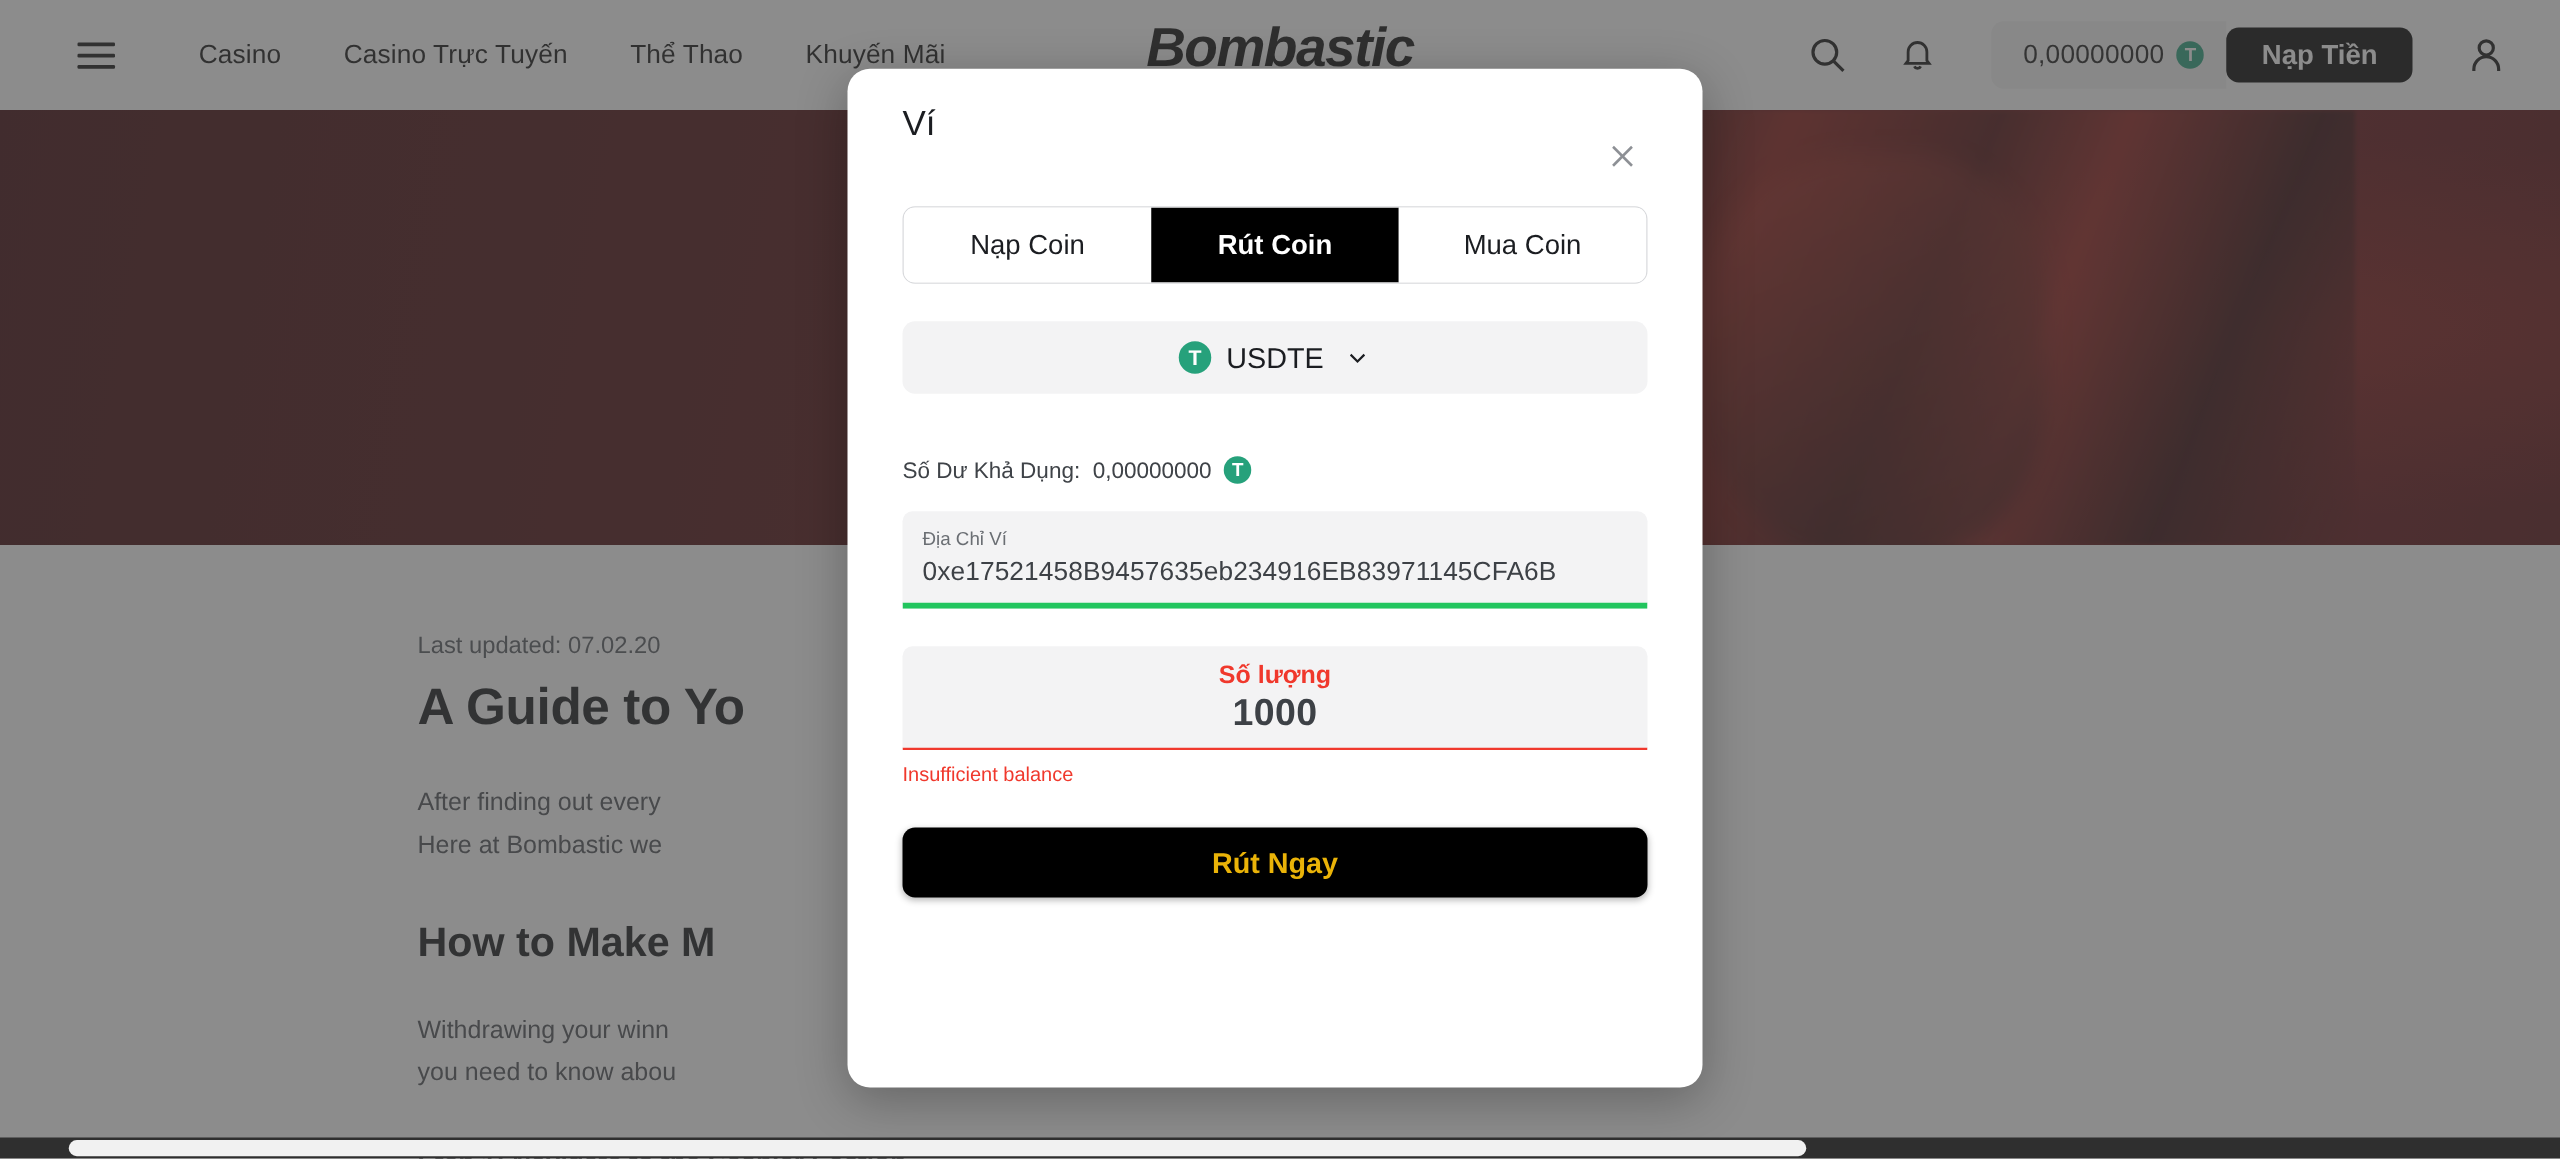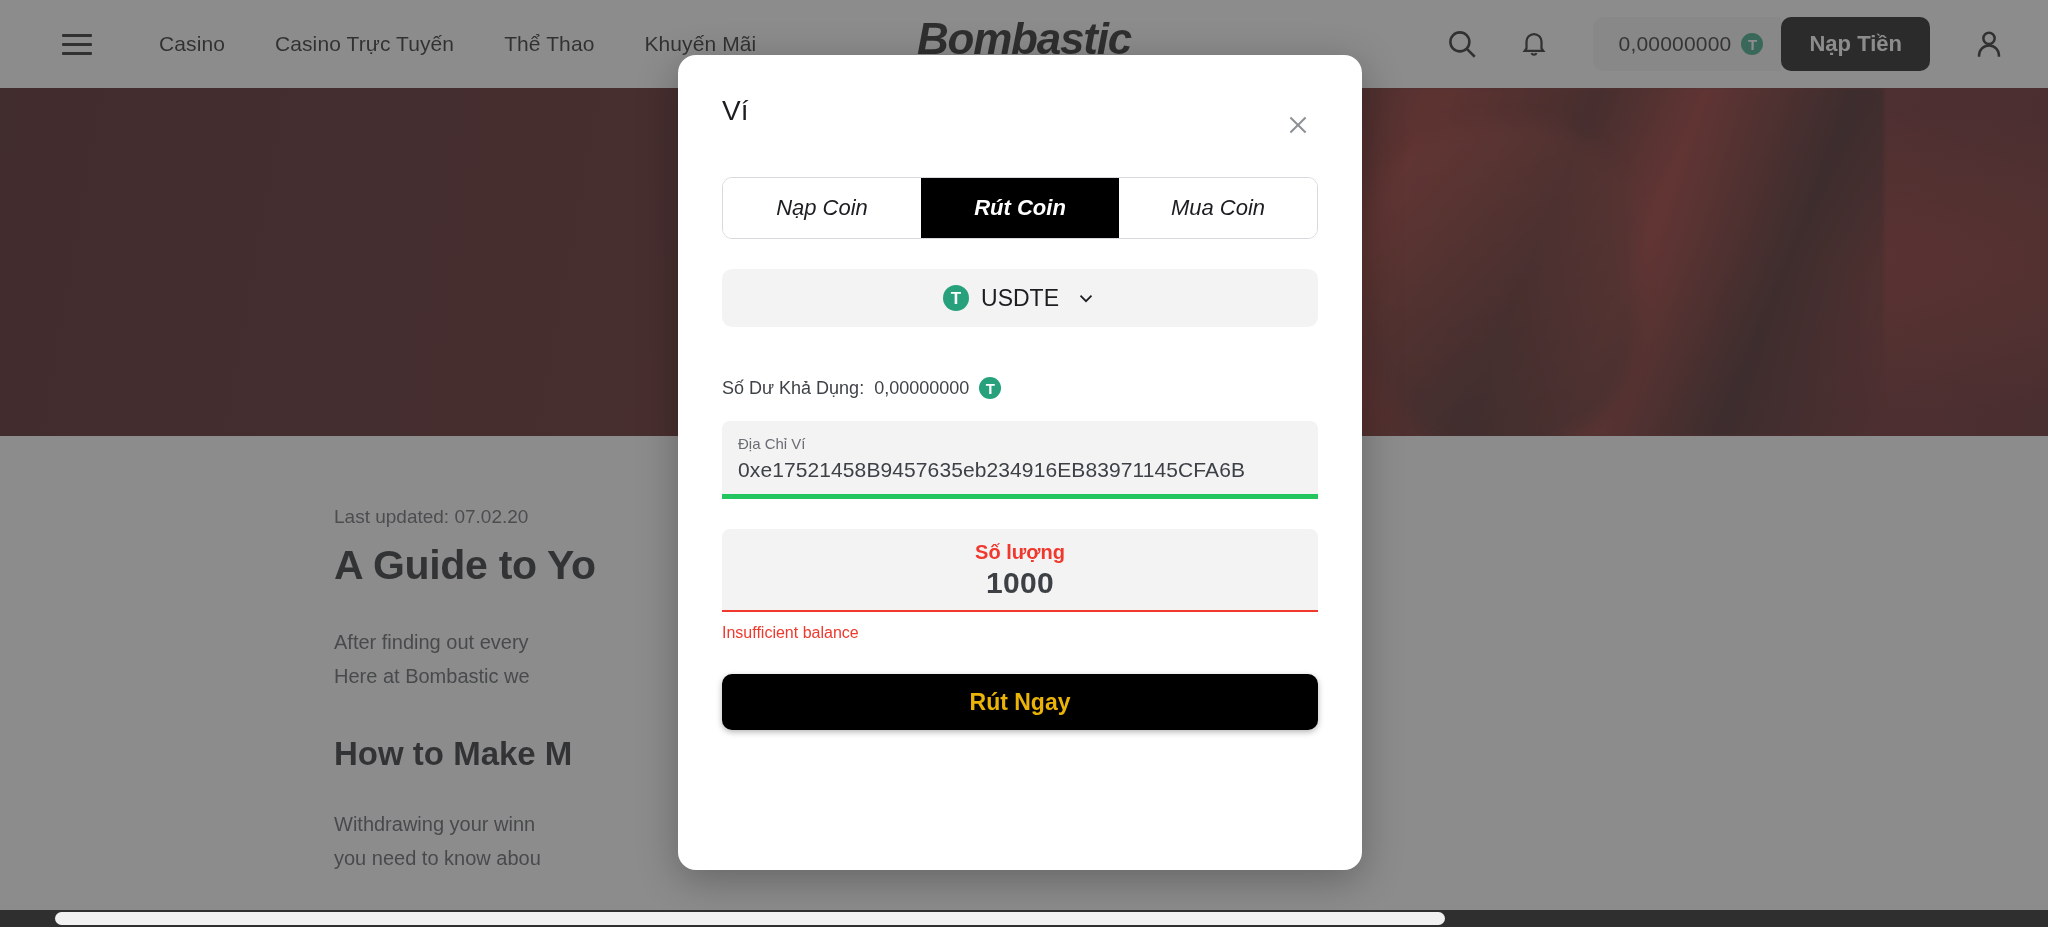--- a/index.html
+++ b/index.html
@@ -122,21 +122,21 @@
     line-height: 1;
     flex: none;
   }
   .usdt-coin.big { width: 26px; height: 26px; font-size: 17px; }
 
   .deposit-btn {
     background: #000;
     color: #fff;
     font-size: 22px;
     font-weight: 700;
-    height: 54px;
+    height: 44px;
     padding: 0 28px;
     border: none;
     border-radius: 10px;
     cursor: pointer;
     font-family: "Liberation Sans", sans-serif;
     white-space: nowrap;
   }
 
   .avatar-btn {
     width: 62px; height: 62px;
@@ -238,21 +238,21 @@
     height: 815px;
     background: #fff;
     border-radius: 18px;
     box-shadow: 0 10px 40px rgba(0,0,0,.28);
     padding: 0 44px;
   }
 
   .modal-title {
     font-size: 28px;
     color: #1b1d21;
-    padding-top: 40px;
+    padding-top: 28px;
     font-weight: 400;
   }
 
   .modal-close {
     position: absolute;
     top: 50px;
     right: 44px;
     width: 40px; height: 40px;
     display: flex; align-items: center; justify-content: center;
     cursor: pointer;
@@ -270,21 +270,20 @@
     flex: 1;
     display: flex;
     align-items: center;
     justify-content: center;
     font-size: 22px;
     color: #1b1d21;
     cursor: pointer;
     background: #fff;
     border: none;
     font-family: "Liberation Sans", sans-serif;
-    font-style: italic;
   }
   .tab.active {
     background: #000;
     color: #fff;
     font-weight: 700;
   }
 
   .coin-select {
     margin-top: 30px;
     height: 58px;

